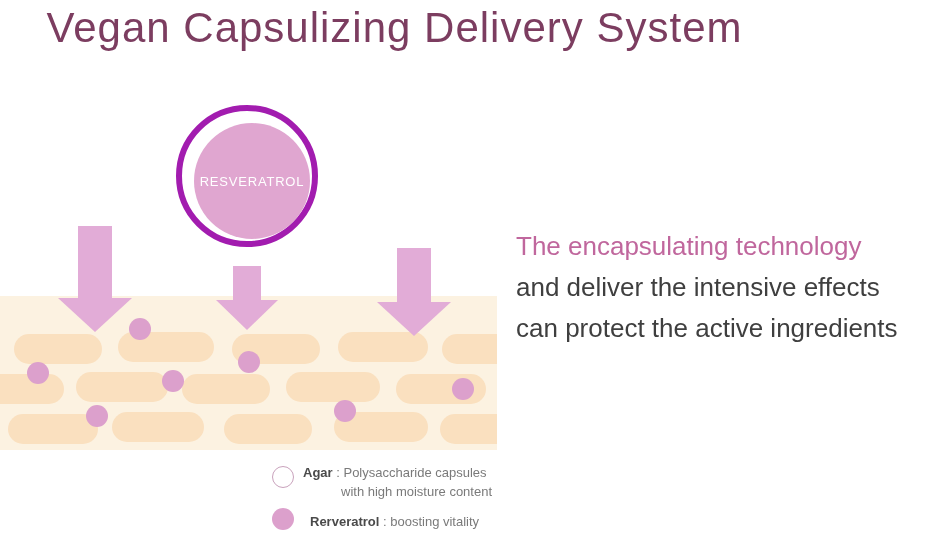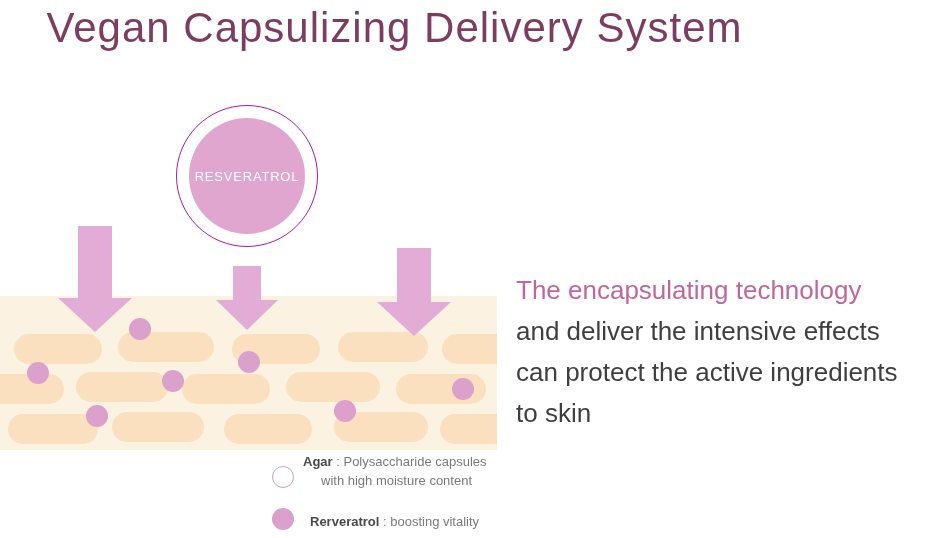--- a/index.html
+++ b/index.html
@@ -17,21 +17,21 @@
     position:absolute; left:0; top:4px; width:789px;
     text-align:center;
     font-size:42px; font-weight:400; letter-spacing:1px;
     color:#7C3D60;
   }
 
   
   .capsule-outer {
     position:absolute; left:176px; top:105px;
     width:142px; height:142px; border-radius:50%;
-    border:1px solid #a21caf;
+    border:6px solid #a21caf;
     background:#ffffff;
   }
   .capsule-inner {
     position:absolute; left:12px; top:12px;
     width:116px; height:116px; border-radius:50%;
     background:#E0A6D0;
     display:flex; align-items:center; justify-content:center;
   }
   .capsule-label {
     color:#ffffff; font-size:13px; letter-spacing:0.8px; font-weight:400;
@@ -59,37 +59,37 @@
     background:#FAE0BF;
   }
   .dot {
     position:absolute; width:22px; height:22px; border-radius:50%;
     background:#DCA0CC; z-index:2;
   }
 
   
   .desc {
     position:absolute; left:516px; top:226px; width:430px;
-    font-size:26px; line-height:41px; color:#3F3F3F; font-weight:400;margin-top:44px;
+    font-size:26px; line-height:41px; color:#3F3F3F; font-weight:400;
   }
   .desc .highlight { color:#C0679D; display:block; }
   .desc .line { display:block; }
 
   
   .legend-circle {
     position:absolute; width:22px; height:22px; border-radius:50%;
   }
   .legend-circle.outline { left:272px; top:466px; background:#ffffff; border:1.5px solid #C9A2BC; }
   .legend-circle.filled  { left:272px; top:508px; background:#DCA0CC; }
   .legend-text {
     position:absolute; font-size:13px; color:#7A7A7A; line-height:19px;
   }
   .legend-text .term { color:#4A4A4A; font-weight:bold; }
-  .legend-agar { left:303px; top:452px; width:210px; }
-  .legend-agar .line2 { display:block; margin-left:18px; }
+  .legend-agar { left:303px; top:463px; width:210px; }
+  .legend-agar .line2 { display:block; margin-left:38px; }
   .legend-res  { left:303px; top:512px; width:230px;margin-left:7px; }
 </style>
 </head>
 <body>
 
 <div class="canvas">
 
   <h1 class="title">Vegan Capsulizing Delivery System</h1>
 
   <div class="capsule-outer">
@@ -137,21 +137,20 @@
     <div class="dot" style="left:162px; top:74px;"></div>
     <div class="dot" style="left:238px; top:55px;"></div>
     <div class="dot" style="left:334px; top:104px;"></div>
     <div class="dot" style="left:452px; top:82px;"></div>
   </div>
 
   <div class="desc">
     <span class="highlight">The encapsulating technology</span>
     <span class="line">and deliver the intensive effects</span>
     <span class="line">can protect the active ingredients</span>
-    <span class="line">to skin</span>
   </div>
 
   <div class="legend-circle outline"></div>
   <div class="legend-text legend-agar">
     <span><span class="term">Agar</span><span> : Polysaccharide capsules</span></span>
     <span class="line2">with high moisture content</span>
   </div>
 
   <div class="legend-circle filled"></div>
   <div class="legend-text legend-res">

